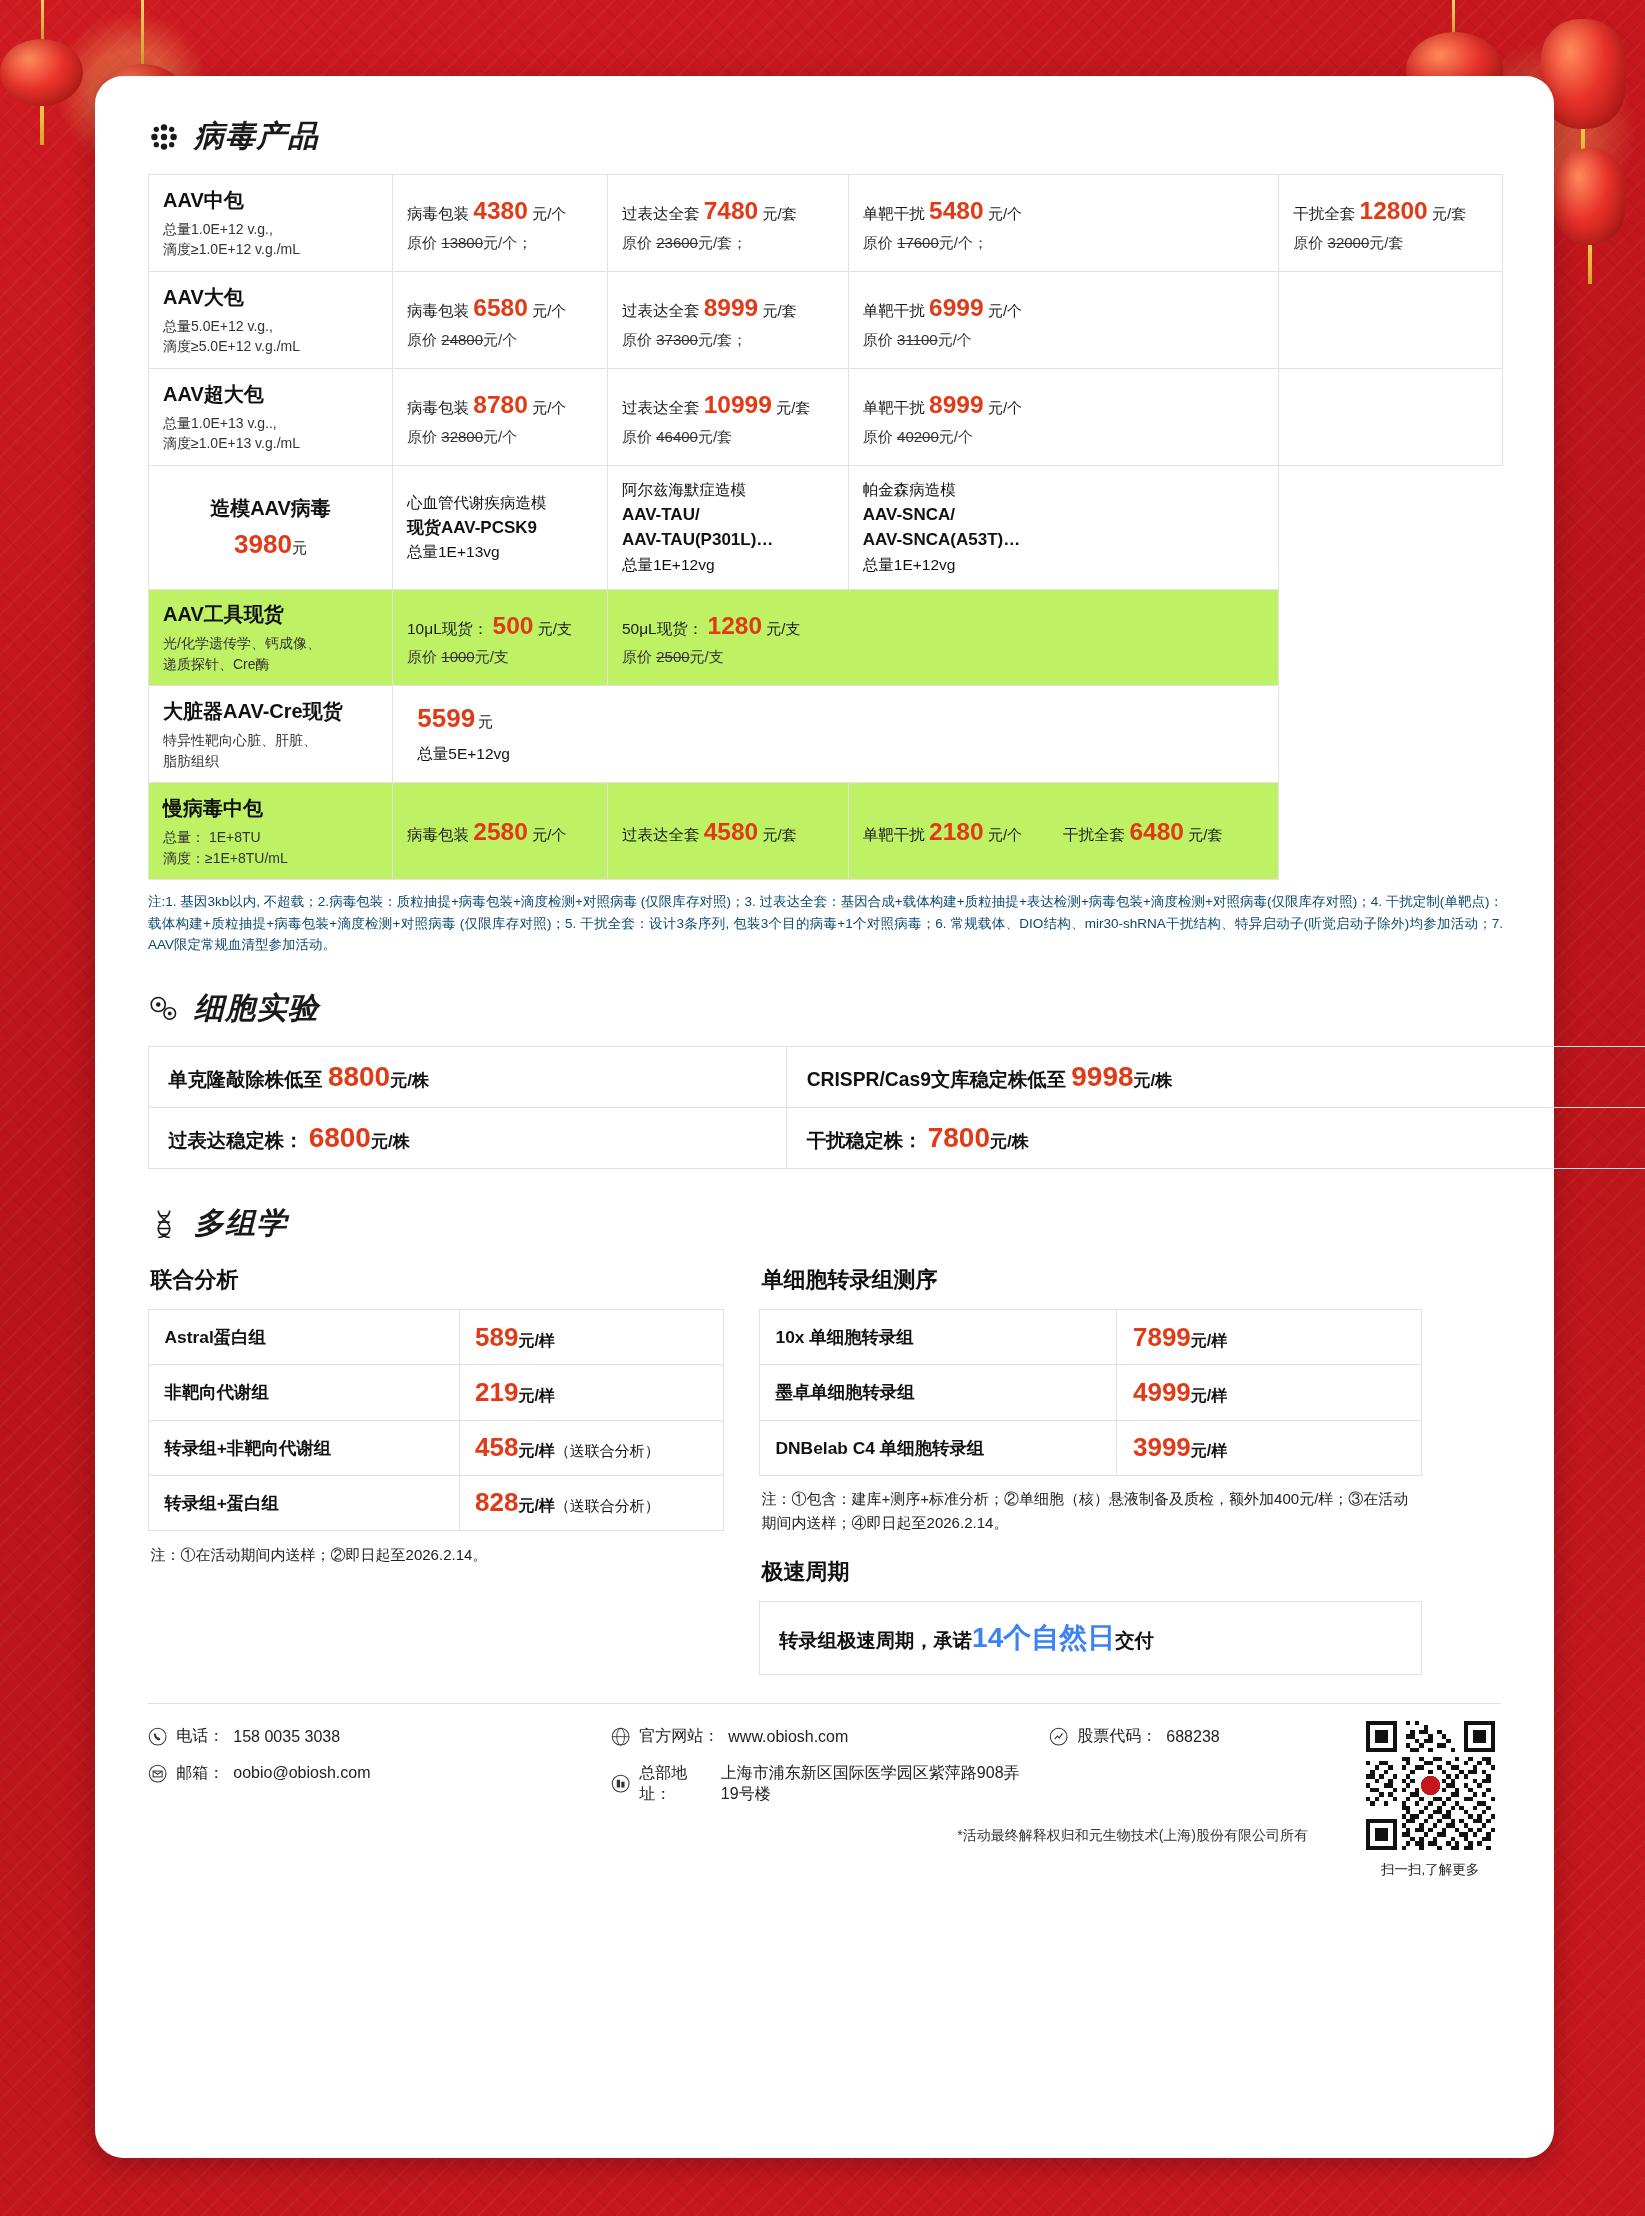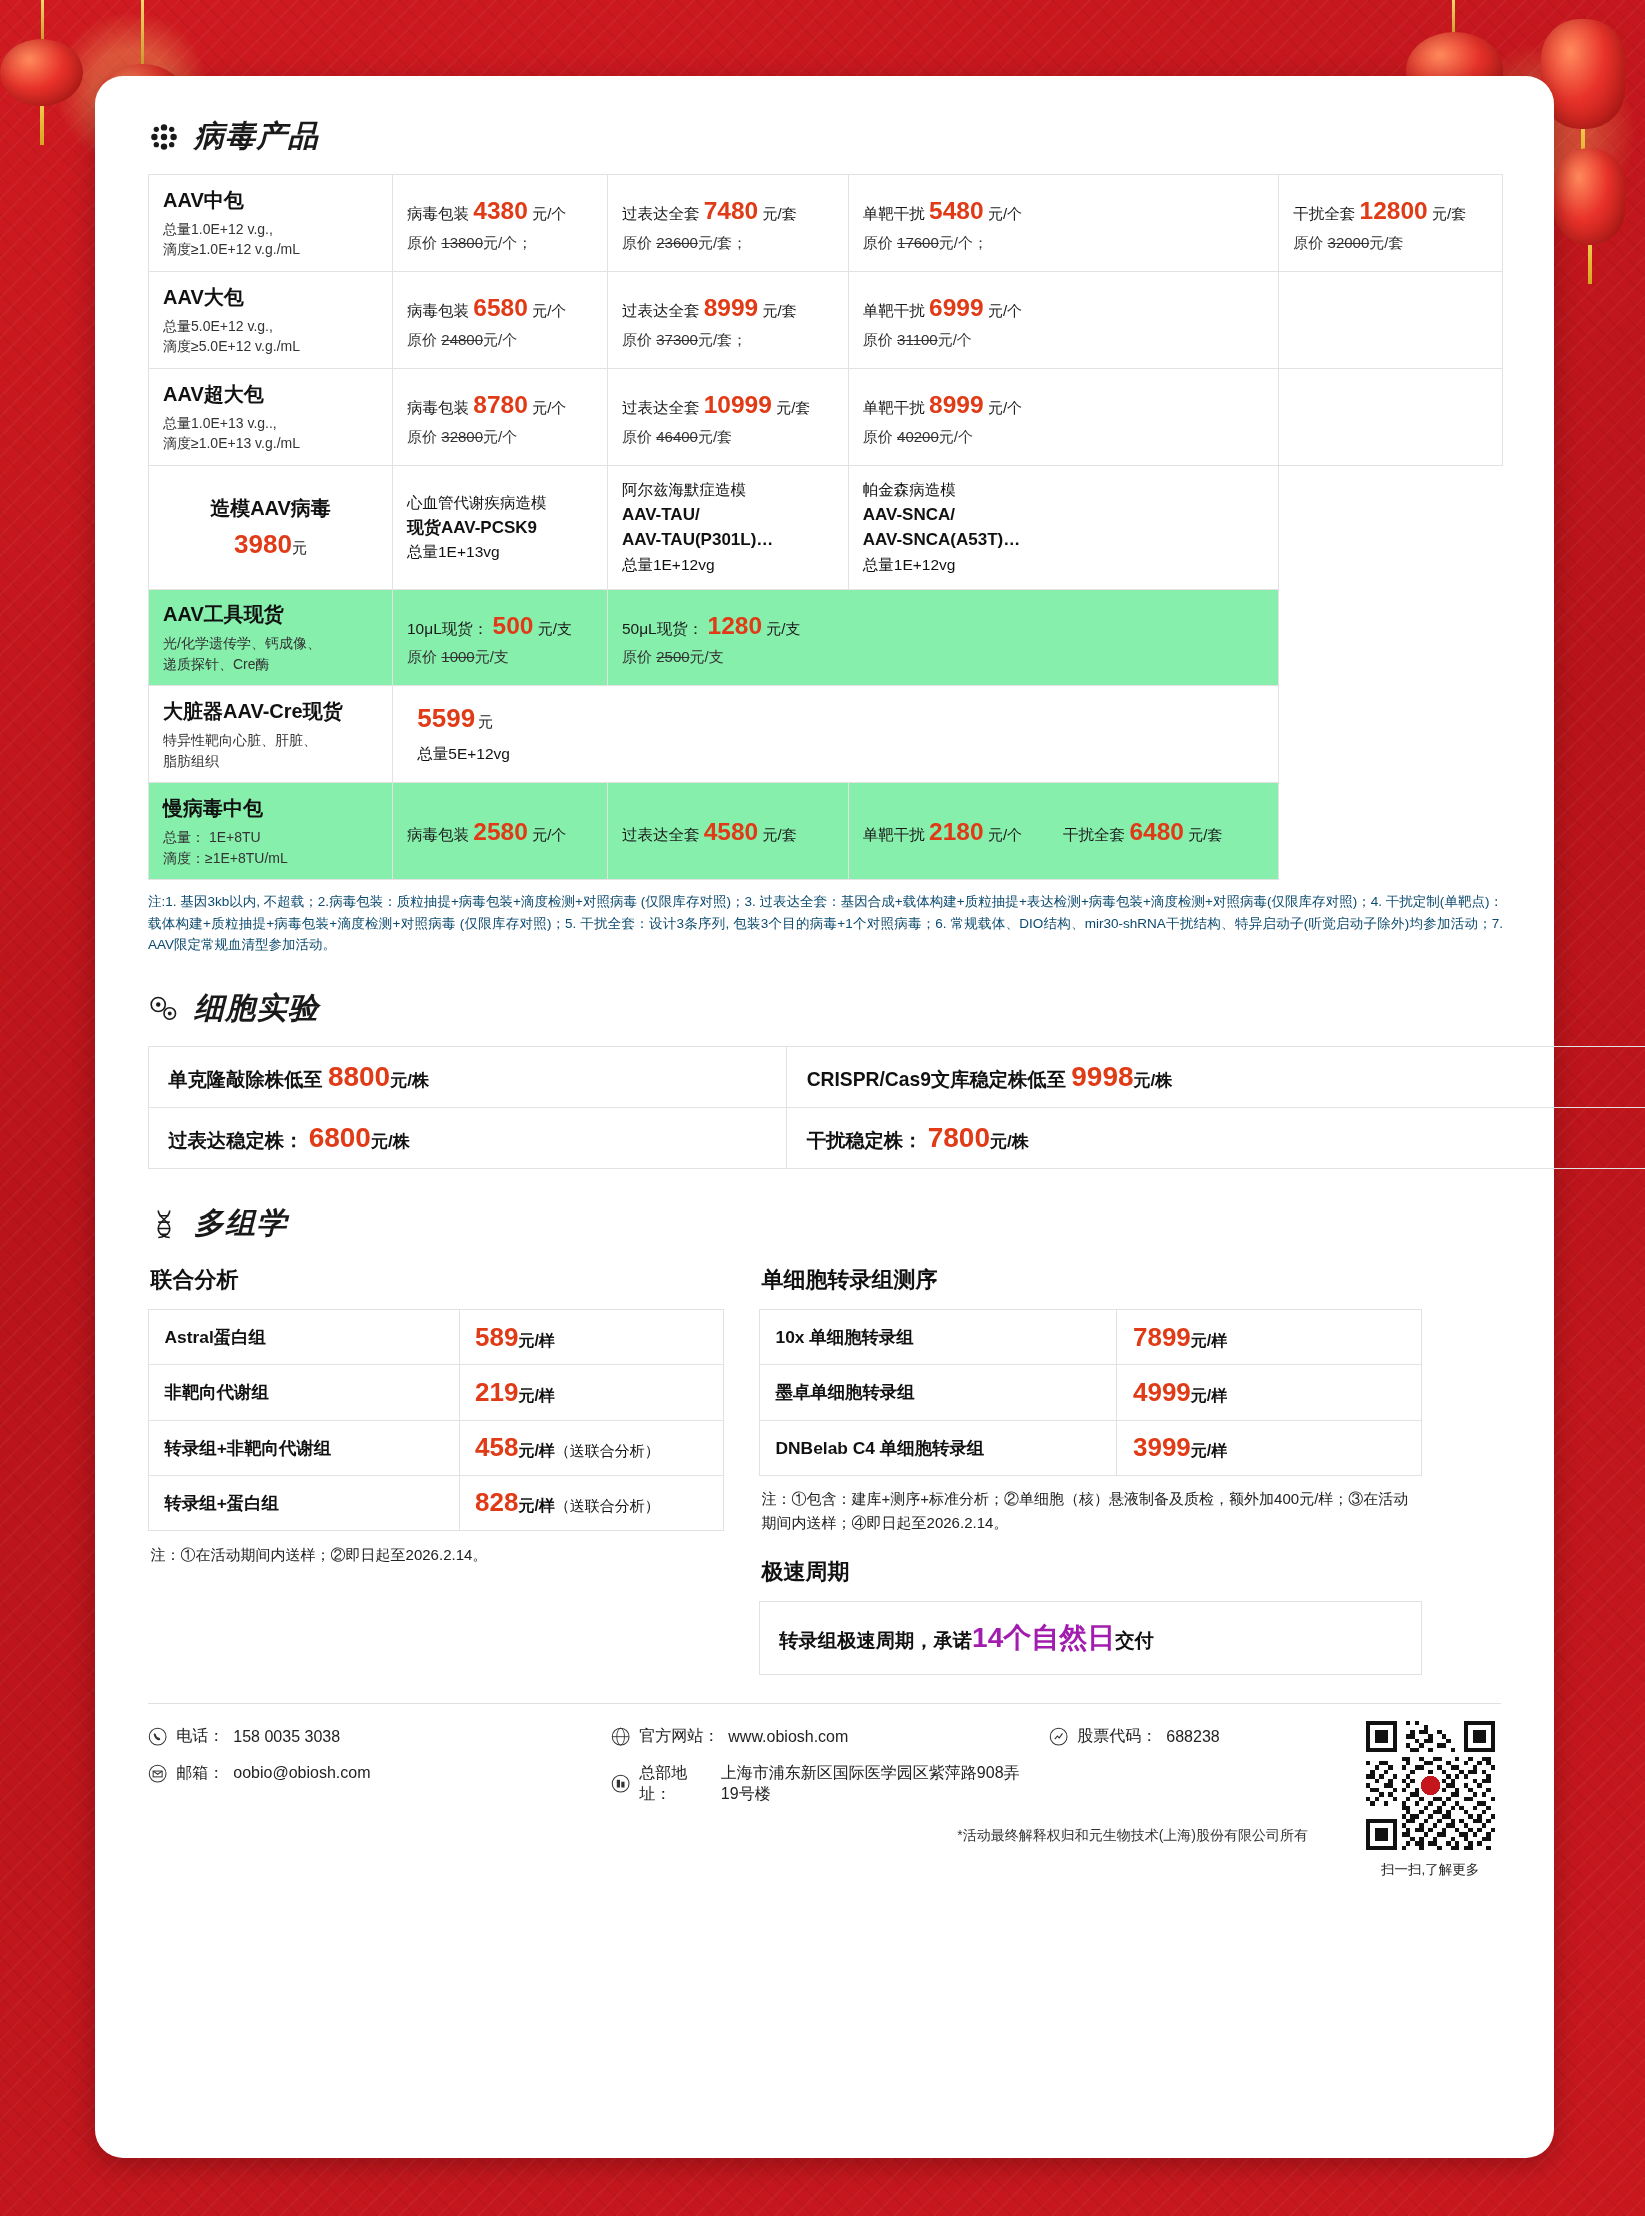--- a/index.html
+++ b/index.html
@@ -57,21 +57,21 @@
   table.vtable { border-collapse: collapse; width: 1355px; margin-left: 14px; }
   table.vtable td { border: 0.6px solid #e2e2e2; vertical-align: middle; padding: 11.6px 14px; }
   .rowlabel { width: 244px; }
   .rl-title { font-size:20px; font-weight:bold; color:#111; margin-bottom:5.2px; }
   .rl-sub { font-size:14px; color:#333; line-height:1.45; }
   .cellbox { font-size:15.5px; color:#1a1a1a; line-height:1.6; white-space:nowrap;}
   .cellbox .lbl { font-size:15.5px; }
   .price { color:#e03a16; font-weight:bold; font-size:24.5px; }
   .unit { font-size:15px; color:#1a1a1a; }
   .orig { font-size:15px; color:#333; }
-  .shaded { background:#86efac; }
+  .shaded { background:#bef264; }
   .bigprice { color:#e03a16; font-weight:bold; font-size:26px; }
   .cell-strong { font-size:17px; font-weight:bold; color:#111; line-height:1.5;}
   .cell-normal { font-size:15.5px; color:#111; line-height:1.55;}
 
   .note {
     margin: 10.3px 14px 0 14px; width:1355px;
     font-size:13.5px; color:#0c4a6e; line-height:1.62; text-align: justify;
   }
 
   .cellexp { border-collapse:collapse; width:1501px; margin-left:14px;}
@@ -86,21 +86,21 @@
   table.omics { border-collapse:collapse; width:100%; }
   table.omics td { border:0.6px solid #e2e2e2; padding: 11.6px 15.5px; font-size:17.4px; color:#111; }
   table.omics td.name { font-weight:bold; }
   table.omics td.val { text-align:left; width: 46%; }
   .oprice { color:#e03a16; font-weight:bold; font-size:26px; }
   .ounit { font-size:16px; color:#111; font-weight:bold;}
   .osuffix { font-size:15px; color:#111; }
   .onote { font-size:15px; color:#222; line-height:1.6; margin: 11.6px 2.6px 0 2.6px;}
 
   .fast-box { border:0.6px solid #e2e2e2; padding: 17px 19.3px; font-size:19.3px; font-weight:bold; color:#111; }
-  .fast-box .hl { color:#a21caf; font-size:28px; font-weight:bold; }
+  .fast-box .hl { color:#3b82f6; font-size:28px; font-weight:bold; }
 
   .footer { margin: 28px 14px 0 14px; border-top:0.6px solid #e0e0e0; padding-top:22px; position:relative;}
   .fgrid { display:flex; gap:12px; font-size:16px; color:#222; }
   .fcol { }
   .frow { display:flex; align-items:center; gap:9px; margin-bottom:15.5px; }
   .frow .ic { width:19.3px;height:19.3px; flex:none; }
   .disclaim { text-align:right; font-size:14px; color:#333; margin-top:6.4px; padding-right:193px;}
   .qr { position:absolute; right:6.4px; top:17px; width:129px; text-align:center;}
   .qrimg { width:129px; height:129px; }
   .qrcap { font-size:13.5px; color:#222; margin-top:9px;}

